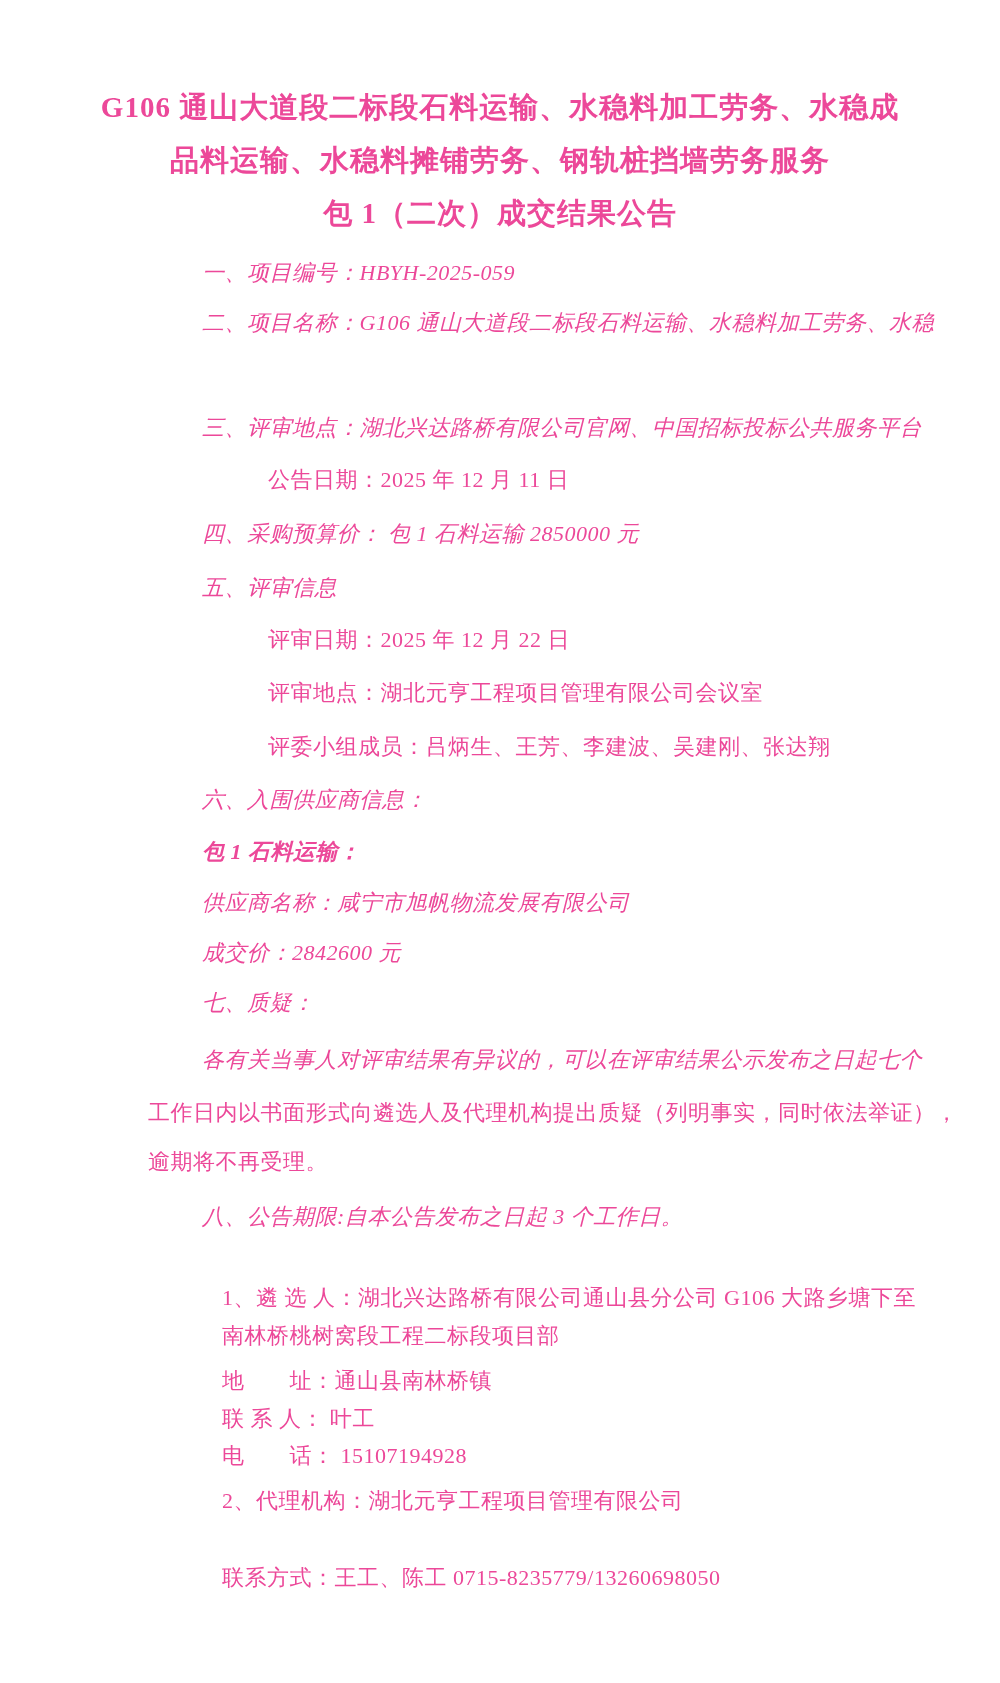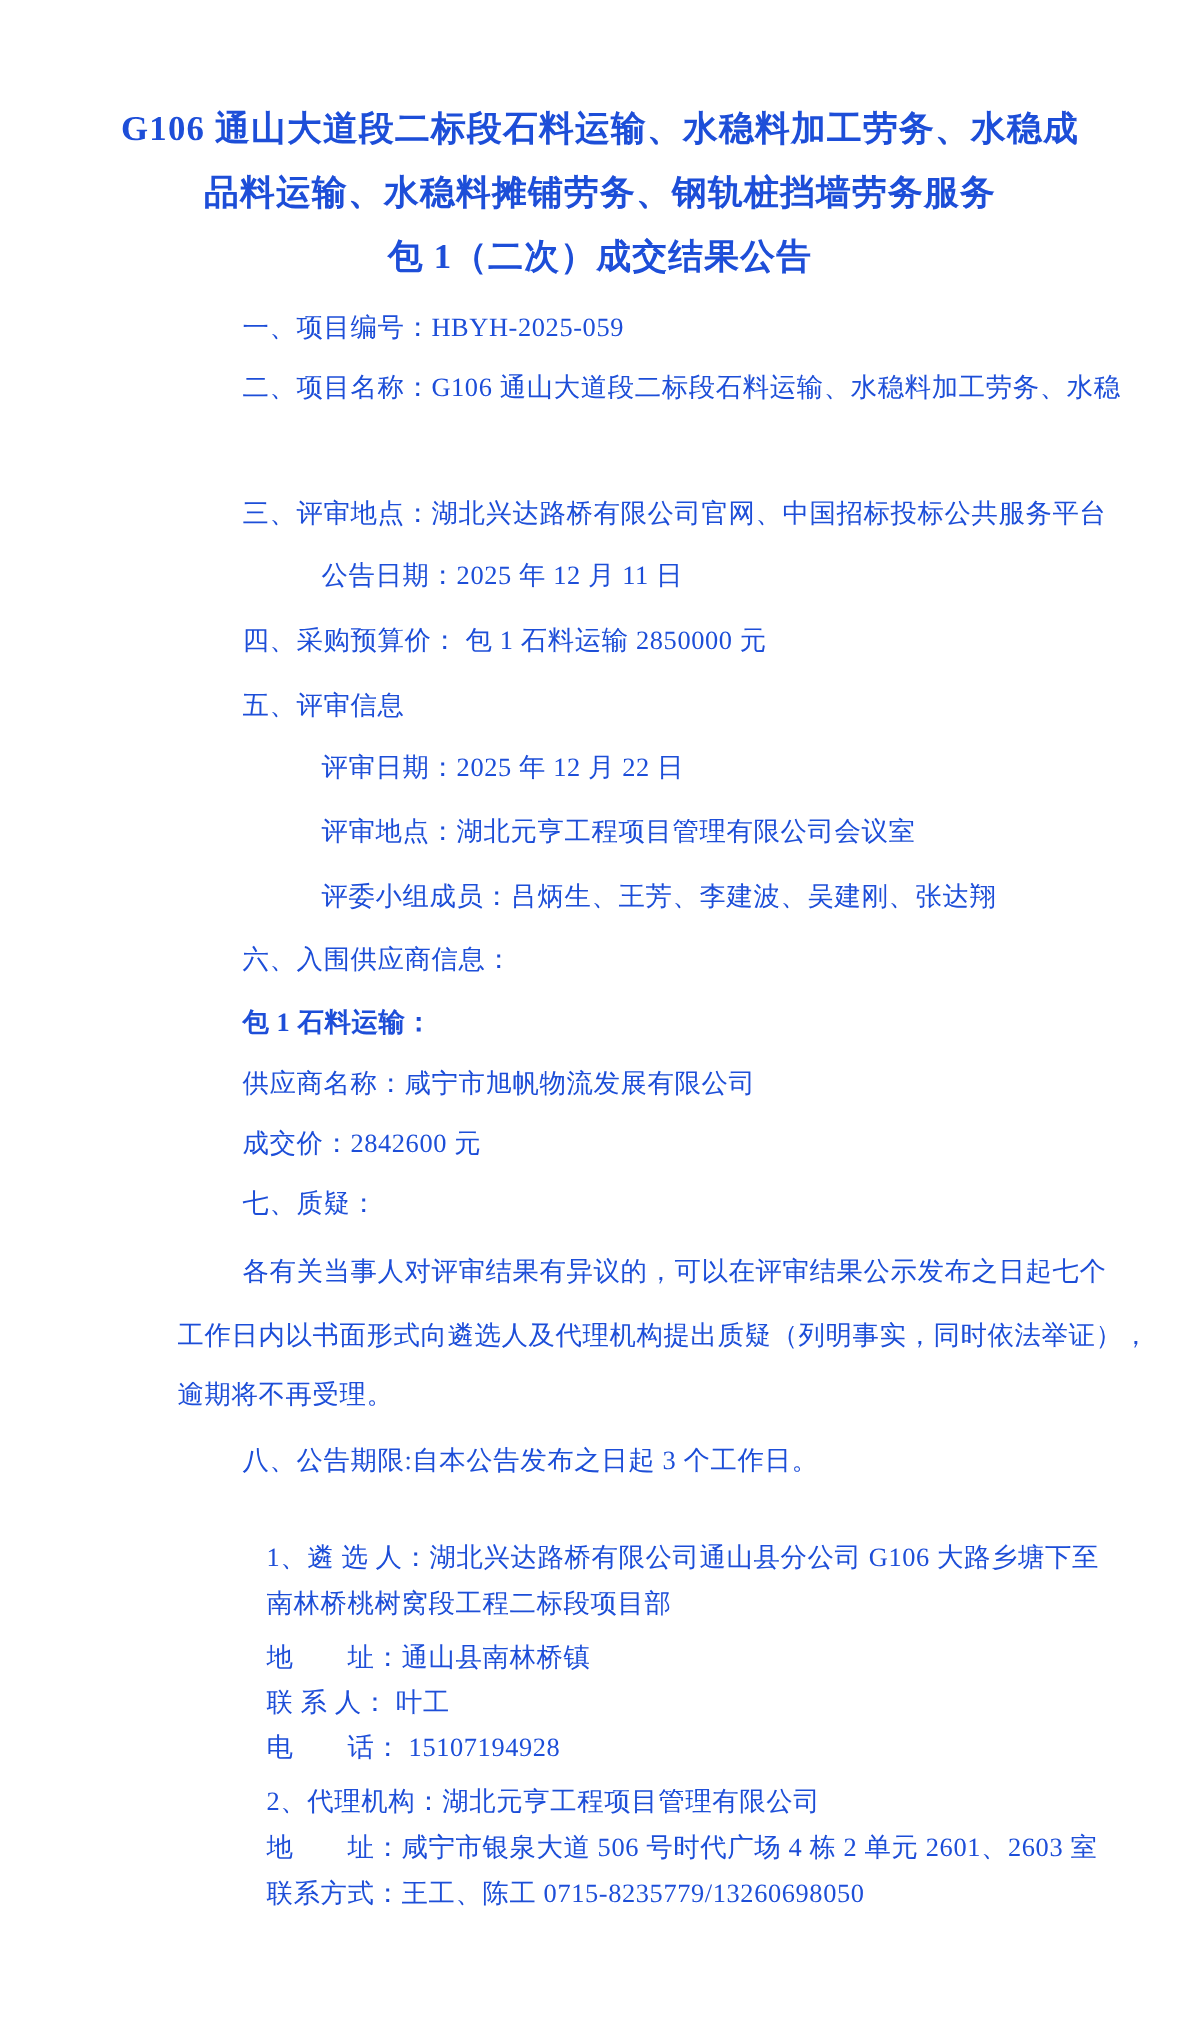--- a/index.html
+++ b/index.html
@@ -6,21 +6,21 @@
     margin: 0;
     padding: 0;
     background: #ffffff;
   }
   .page {
     position: relative;
     width: 1000px;
     height: 1683px;
     background: #ffffff;
     font-family: "Liberation Serif", "DejaVu Serif", serif;
-    color: #1d4ed8;
+    color: #ec4899;
     overflow: hidden;
   }
   .title-line {
     position: absolute;
     left: 0;
     width: 100%;
     text-align: center;
     font-size: 29px;
     font-weight: bold;
     letter-spacing: 1px;
@@ -28,21 +28,21 @@
   }
   .ln {
     position: absolute;
     font-size: 22px;
     white-space: nowrap;
     letter-spacing: 0.5px;
   }
   .ln.bold { font-weight: bold; }
   
   .margin  { left: 148px; }
-  .indent  { left: 202px; }
+  .indent  { left: 202px; font-style: italic; }
   .sub     { left: 244px; margin-left: 24px; }
   .contact { left: 222px; font-family: Liberation Serif, serif; }
 </style>
 </head>
 <body>
 
 <div class="page">
 
   <div class="title-line" style="top:88px">G106 通山大道段二标段石料运输、水稳料加工劳务、水稳成</div>
   <div class="title-line" style="top:141px">品料运输、水稳料摊铺劳务、钢轨桩挡墙劳务服务</div>
@@ -65,16 +65,15 @@
   <div class="ln indent" style="top:1045px">各有关当事人对评审结果有异议的，可以在评审结果公示发布之日起七个</div>
   <div class="ln margin" style="top:1098px">工作日内以书面形式向遴选人及代理机构提出质疑（列明事实，同时依法举证），</div>
   <div class="ln margin" style="top:1147px">逾期将不再受理。</div>
   <div class="ln indent" style="top:1202px">八、公告期限:自本公告发布之日起 3 个工作日。</div>
   <div class="ln contact" style="top:1283px">1、遴 选 人：湖北兴达路桥有限公司通山县分公司 G106 大路乡塘下至</div>
   <div class="ln contact" style="top:1321px">南林桥桃树窝段工程二标段项目部</div>
   <div class="ln contact" style="top:1366px">地　　址：通山县南林桥镇</div>
   <div class="ln contact" style="top:1404px">联 系 人： 叶工</div>
   <div class="ln contact" style="top:1441px">电　　话： 15107194928</div>
   <div class="ln contact" style="top:1486px">2、代理机构：湖北元亨工程项目管理有限公司</div>
-  <div class="ln contact" style="top:1525px">地　　址：咸宁市银泉大道 506 号时代广场 4 栋 2 单元 2601、2603 室</div>
   <div class="ln contact" style="top:1563px">联系方式：王工、陈工 0715-8235779/13260698050</div>
 
 </div>
 
 </body></html>

